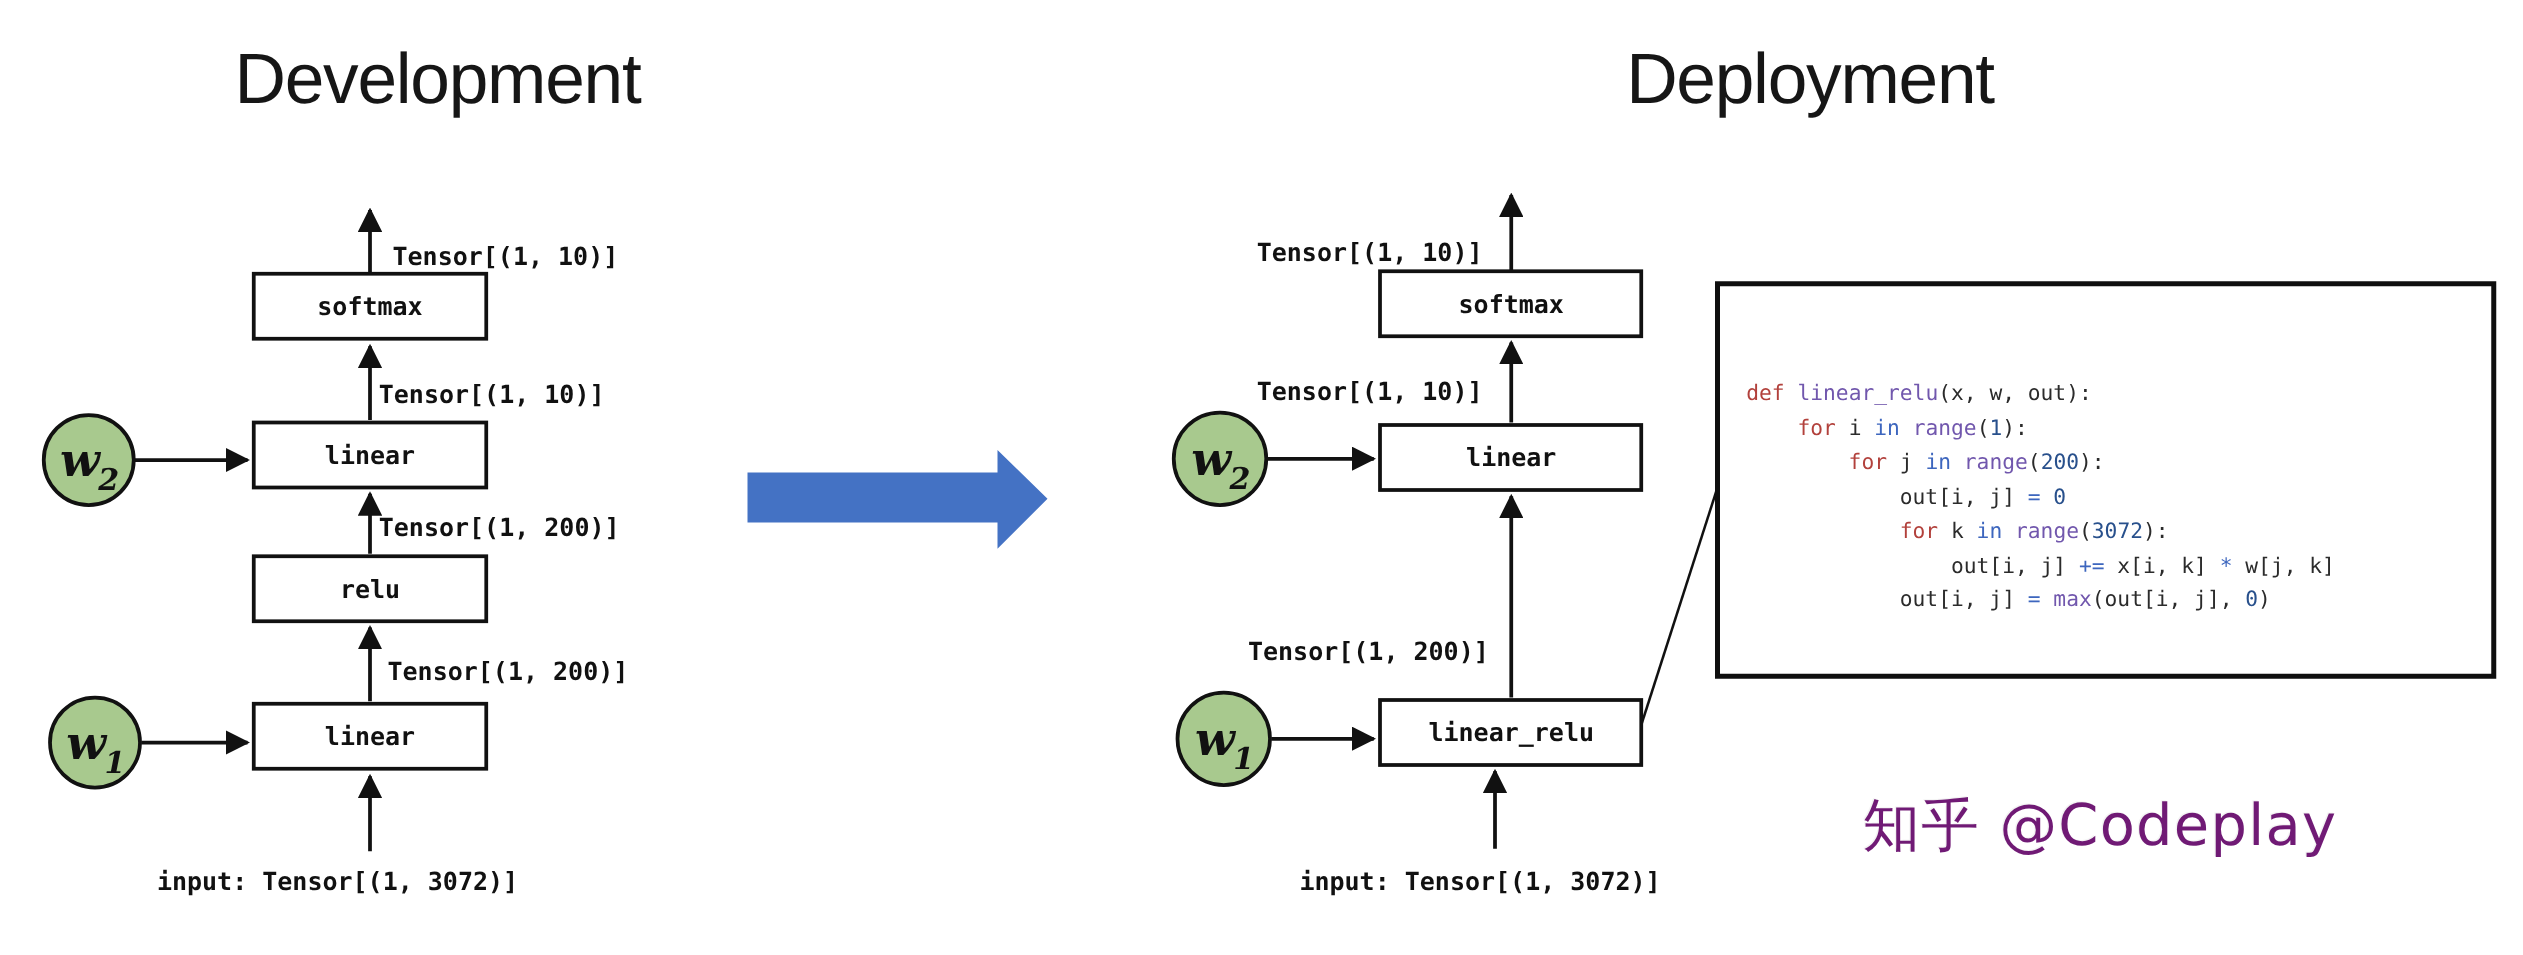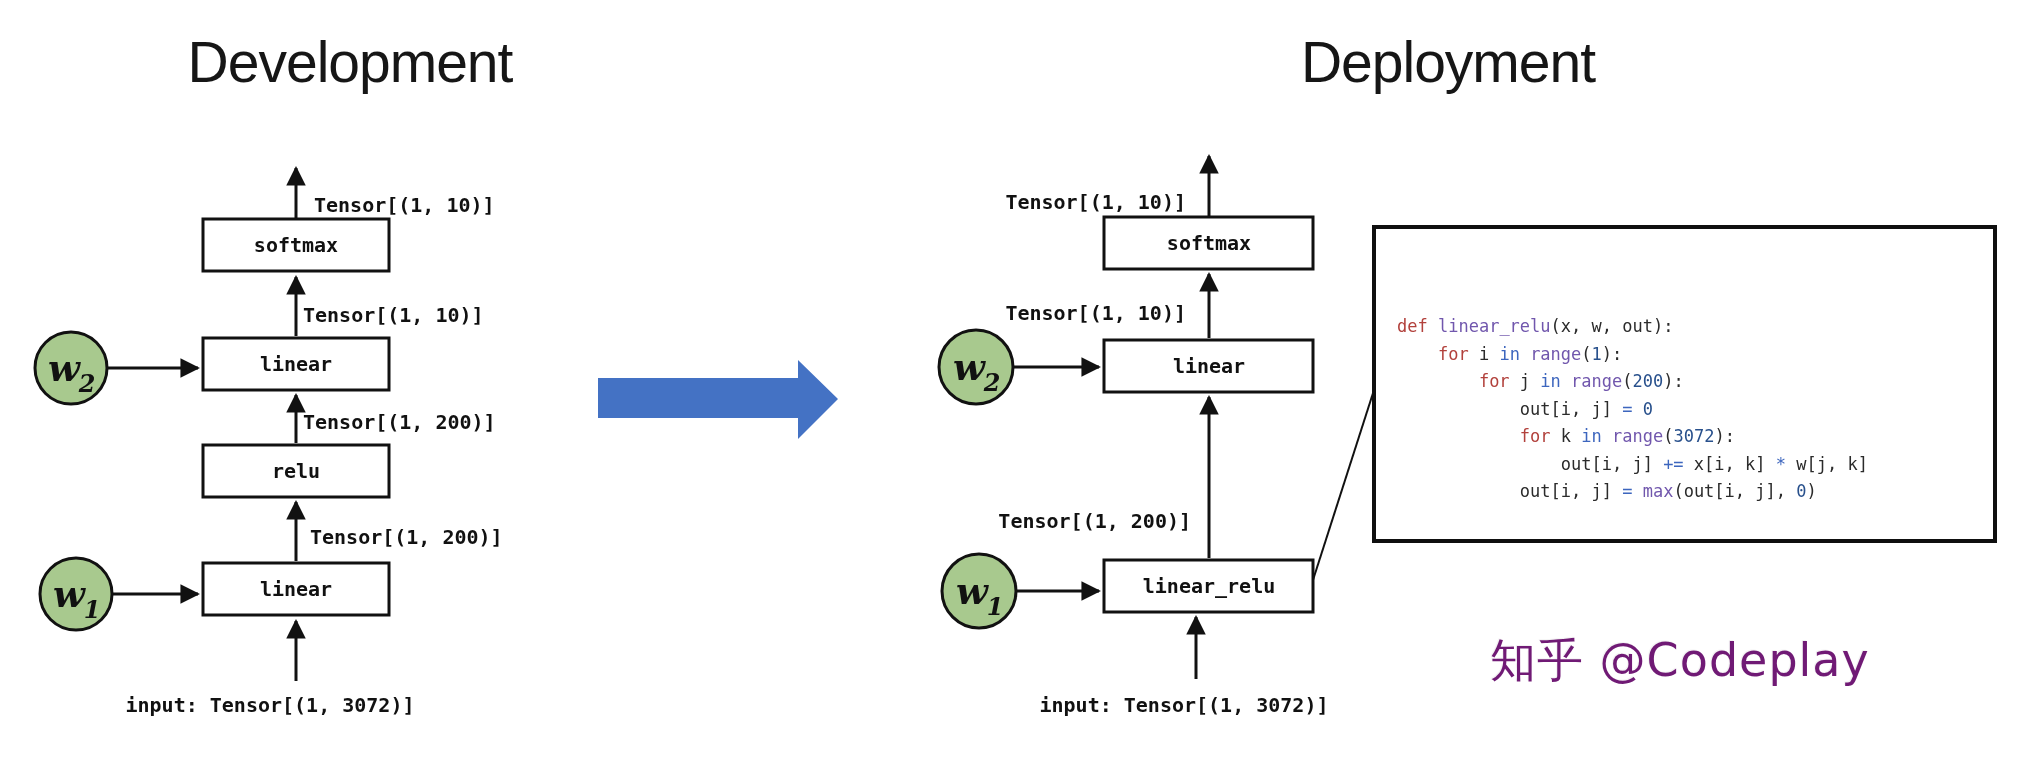--- a/index.html
+++ b/index.html
@@ -12,21 +12,21 @@
   .mono { font-family:"DejaVu Sans Mono", monospace; font-size:20px; font-weight:700; fill:#111111; }
   .wsym { font-family:"DejaVu Serif", serif; font-style:italic; font-weight:700; font-size:37px; fill:#111111; }
   .wsub { font-family:"DejaVu Serif", serif; font-style:italic; font-weight:700; font-size:24px; fill:#111111; }
   .node { fill:#ffffff; stroke:#111111; stroke-width:3; }
   .edge { stroke:#111111; stroke-width:3; fill:none; }
   .thin-line { stroke:#111111; stroke-width:2; fill:none; }
 
   #code-panel {
     position:absolute; left:1372px; top:225px; width:625px; height:318px;
     box-sizing:border-box; border:4px solid #0f0f0f; background:#ffffff;
-    padding:29px 0 0 21px;
+    padding:18px 0 0 21px;
     font-family:"DejaVu Sans Mono", monospace; font-size:17px; line-height:27.5px;
     white-space:pre; overflow:hidden;
   }
   .code-line { white-space:pre; }
 
   #watermark {
     position:absolute; left:1490px; top:630px; width:470px;
     font-family:"DejaVu Sans", "Liberation Sans", sans-serif;
     font-size:46px; letter-spacing:1px; color:#701a75;
     text-shadow:2px 2px 1px rgba(255,255,255,0.95), -1px -1px 0 rgba(240,240,240,0.8);

